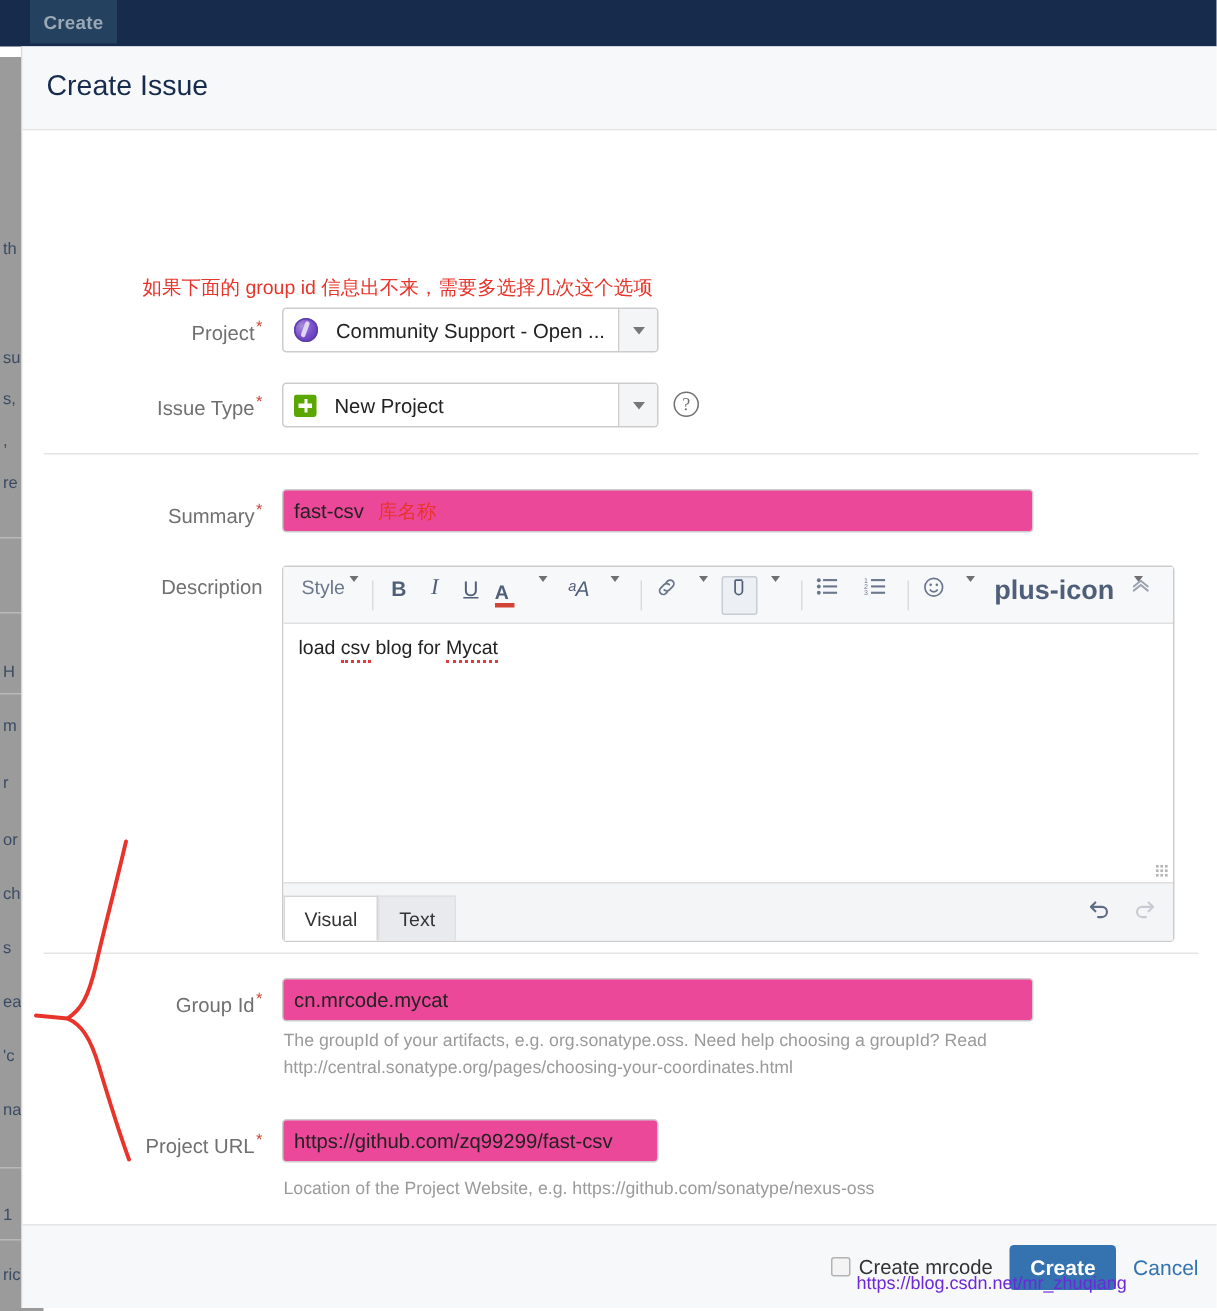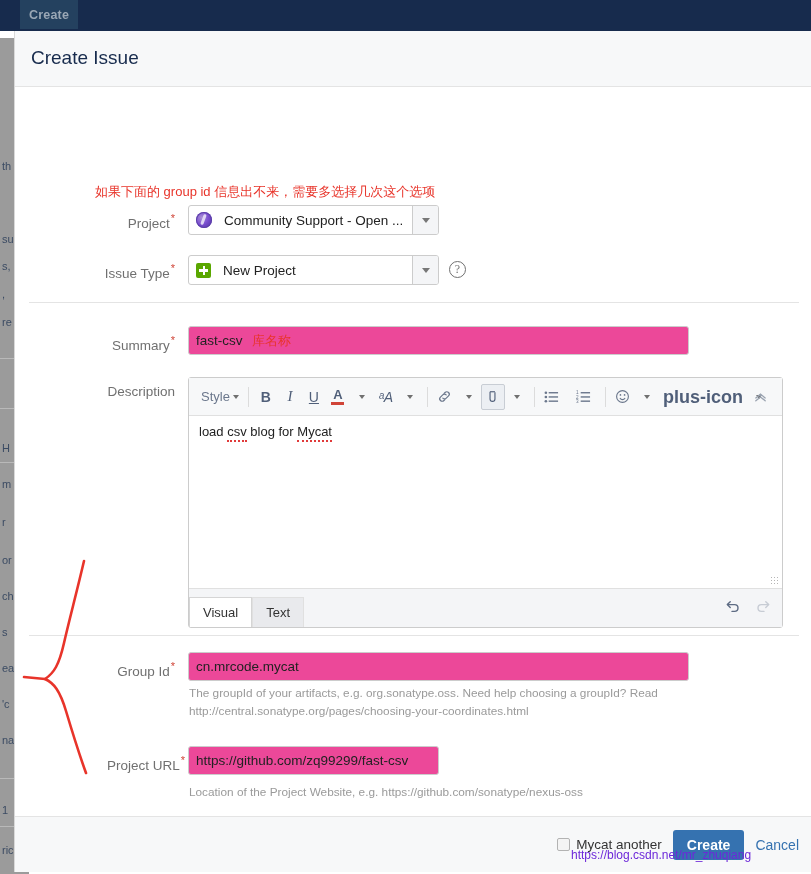--- a/index.html
+++ b/index.html
@@ -164,21 +164,21 @@
     border: 1px solid #ccc; border-radius: 3px;
     background: #fff;
   }
   #editor-toolbar {
     position: absolute; left: 0; top: 0; right: 0; height: 38px;
     background: #f7f8f9; border-bottom: 1px solid #e0e0e0;
     display: flex; align-items: center; padding-left: 8px; gap: 0px;
   }
   .tb-btn {
     height: 26px; min-width: 24px; padding: 0 4px;
-    display: flex; align-items: center; justify-content: center; gap: 3px;
+    display: flex; justify-content: center; gap: 3px;
     color: #6b778c; font-size: 14px; cursor: pointer;
   }
   .tb-sep { width: 1px; height: 20px; background: #dcdcdc; margin: 0 5px; }
   .tb-style { font-size: 13px; color: #6b778c; }
   #editor-area {
     position: absolute; left: 0; top: 38px; right: 0; bottom: 39px;
     background: #fff; padding: 8px 10px; font-size: 13px; color: #222;
   }
   .typo { border-bottom: 2px dotted #e03a3a; padding-bottom: 1px; }
   #resize-grip {
@@ -451,42 +451,42 @@
 
     <div class="lbl" style="left:40px; top:573px; width:120px;">
       <span>Group Id</span><span class="req">*</span>
     </div>
     <div class="tbox" style="left:173px; top:565px; width:501px; height:29px;">
       <span>cn.mrcode.mycat</span>
     </div>
     <div class="help" style="left:174px; top:598px;">The groupId of your artifacts, e.g. org.sonatype.oss. Need help choosing a groupId? Read</div>
     <div class="help" style="left:174px; top:616px;">http://central.sonatype.org/pages/choosing-your-coordinates.html</div>
 
-    <div class="lbl" style="left:50px; top:667px; width:120px;">
+    <div class="lbl" style="left:40px; top:667px; width:120px;">
       <span>Project URL</span><span class="req">*</span>
     </div>
     <div class="tbox" style="left:173px; top:659px; width:251px; height:29px;">
       <span>https://github.com/zq99299/fast-csv</span>
     </div>
     <div class="help" style="left:174px; top:697px;">Location of the Project Website, e.g. https://github.com/sonatype/nexus-oss</div>
 
     <div class="lbl" style="left:40px; top:742px; width:120px;">
       <span>SCM url</span><span class="req">*</span>
     </div>
     <div class="tbox" style="left:173px; top:734px; width:251px; height:29px;">
       <span>https://github.com/zq99299/fast-csv.git</span>
     </div>
     <div class="help" style="left:174px; top:772px;">Location of source control system, e.g. https://github.com/sonatype/nexus-oss.git</div>
 
   </div>
 
   <div id="modal-footer">
     <div id="create-another-wrap">
       <span id="create-another-box"></span>
-      <span>Mycat another</span>
+      <span>Create mrcode</span>
     </div>
     <button id="create-btn">Create</button>
     <span id="cancel-link">Cancel</span>
   </div>
 </div>
 
 <svg id="anno-brace" width="110" height="230" viewBox="0 0 110 230">
   <path d="M66 6 C58 40, 52 62, 46 88 C41 110, 36 118, 27 124 C36 128, 42 136, 48 156 C54 176, 60 196, 68 218" fill="none" stroke="#e8342a" stroke-width="2.6" stroke-linecap="round"></path>
   <path d="M27 124 L6 122" fill="none" stroke="#e8342a" stroke-width="2.6" stroke-linecap="round"></path>
 </svg>

